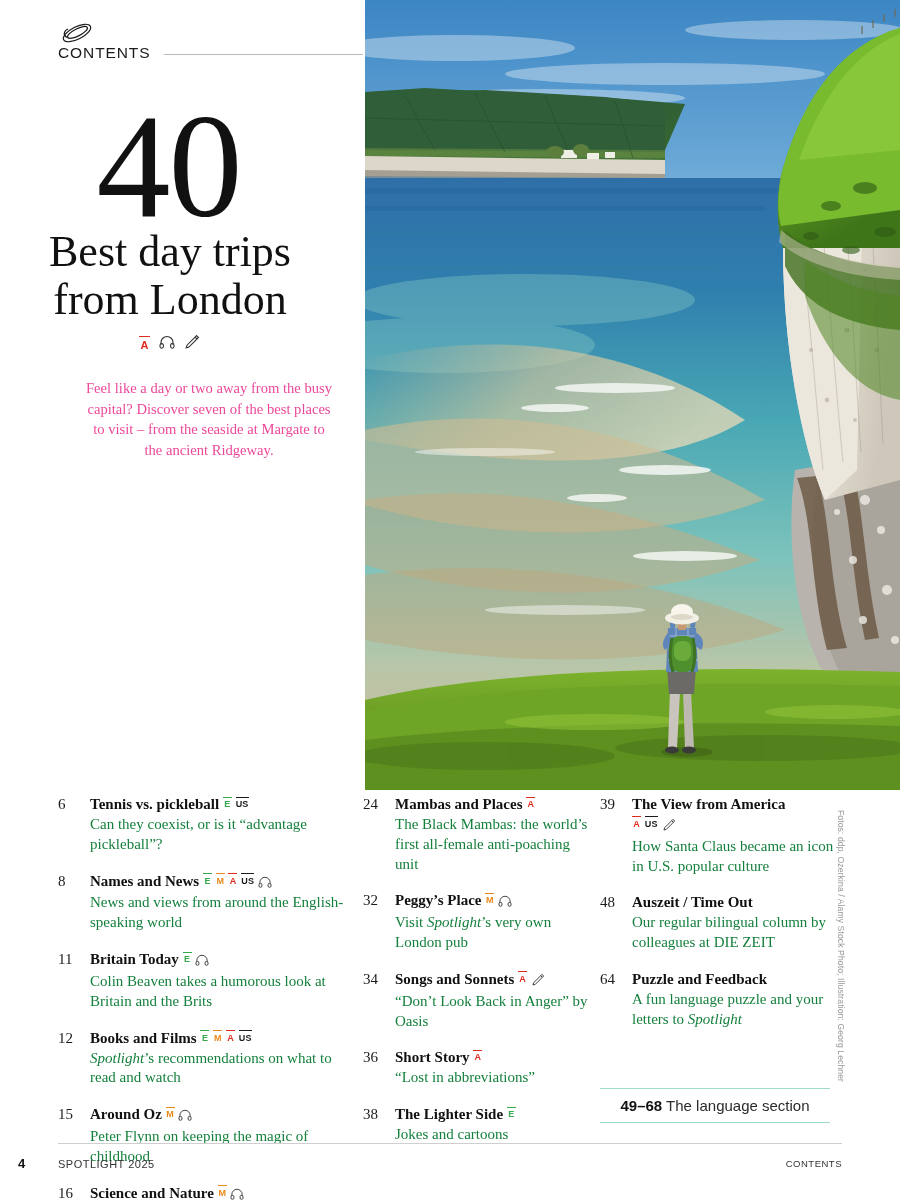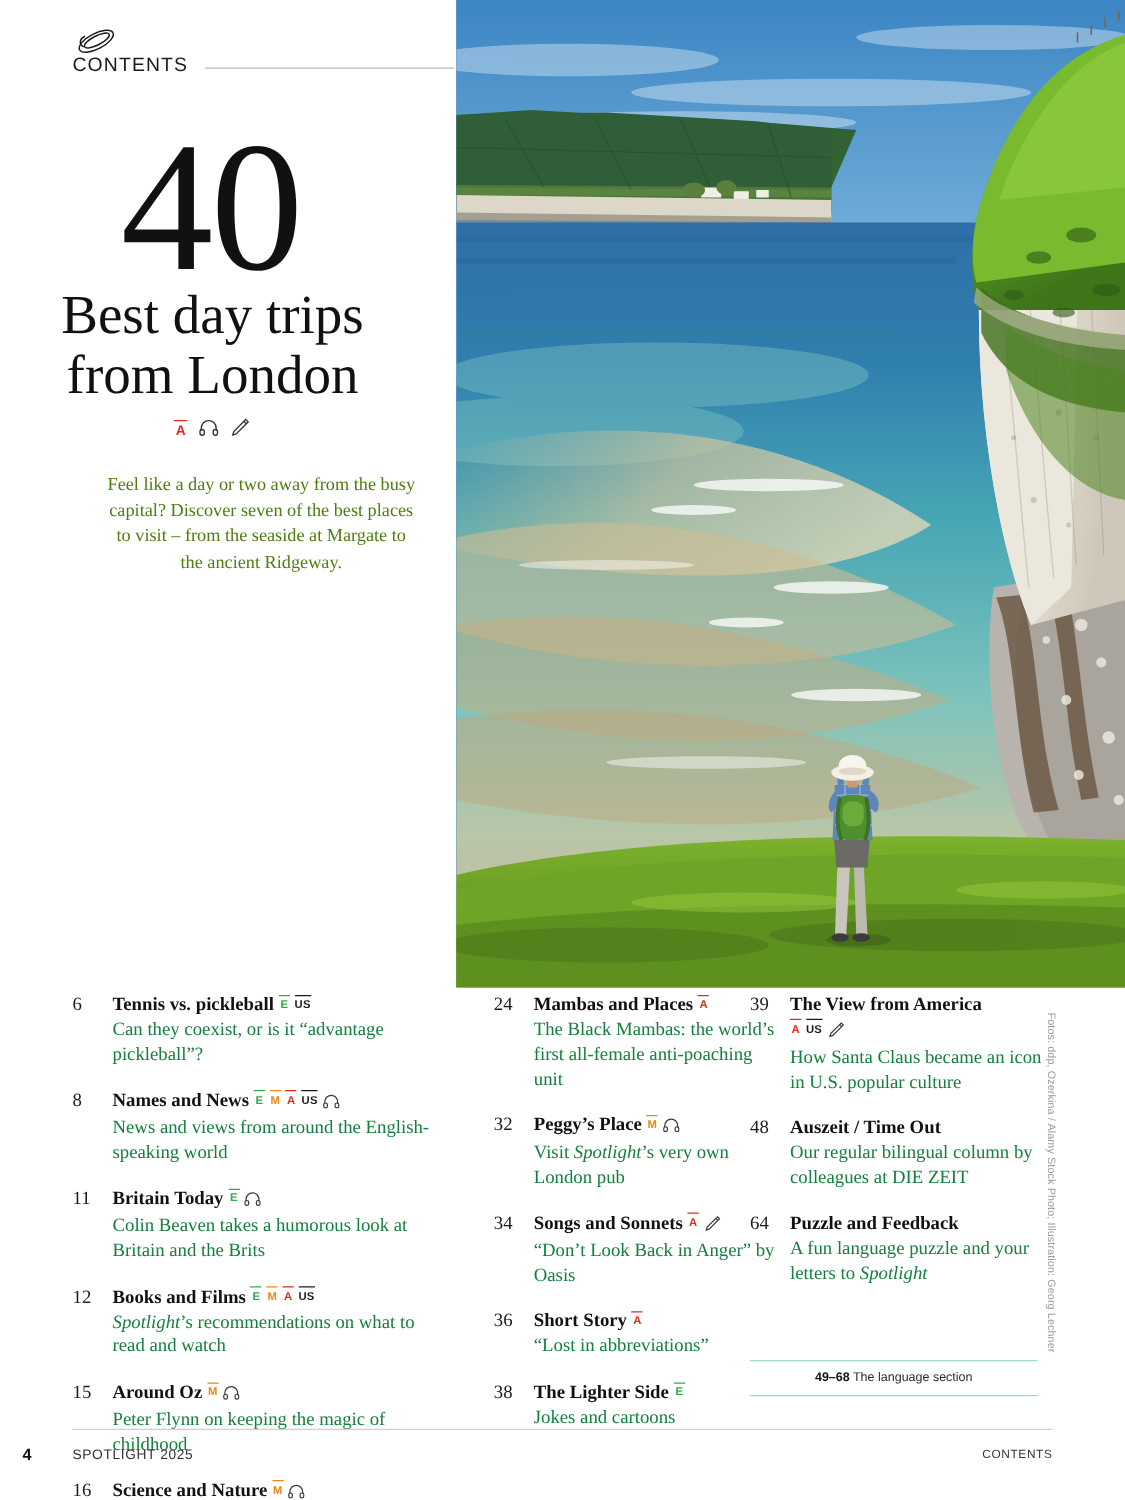--- a/index.html
+++ b/index.html
@@ -43,21 +43,21 @@
   .title-icons {
     position:absolute; left:0; top:334px; width:365px;
     display:flex; justify-content:center; align-items:center; gap:9px;
     padding-right: 26px;
   }
 
   .standfirst {
     position:absolute; left:84px; top:378px; width:250px;
     text-align:center;
     font-family: "Liberation Serif", serif;
-    font-size: 14.6px; line-height: 1.42; color:#4d7c0f;
+    font-size: 14.6px; line-height: 1.42; color:#ec4899;
   }
 
   
   .badge {
     display:inline-block;
     font-family:"Liberation Sans", sans-serif;
     font-weight:700; font-size:9px; line-height:9px;
     padding:2.5px 0 0.5px 0;
     vertical-align: 2px;
     text-align:center;
@@ -73,21 +73,21 @@
   .ico.big { vertical-align:-3px; }
 
   
   .photo { position:absolute; left:365px; top:0; width:535px; height:790px; overflow:hidden; background:#3a7fb5; }
   .photo svg { display:block; width:535px; height:790px; }
 
   
   .cols { position:absolute; left:0; top:795px; width:900px; height:355px; }
   .col { position:absolute; top:0; }
   .col1 { left:58px; width:290px; }
-  .col2 { left:363px; width:230px;margin-left:32px; }
+  .col2 { left:363px; width:230px; }
   .col3 { left:600px; width:245px; }
 
   .entry { display:flex; margin-bottom:17px; }
   .entry .pg {
     width:32px; flex:0 0 32px;
     font-family:"Liberation Serif", serif;
     font-size:15px; color:#1b1b1b; line-height:1.33;
     padding-top:0px;
   }
   .entry .body { flex:1; }
@@ -100,21 +100,21 @@
     font-size:15px; color:#15803d; line-height:1.32; margin-top:0px;
   }
   .desc i, .ttl i { font-style:italic; }
 
   
   .langbox {
     position:absolute; left:600px; top:1088px; width:230px;
     border-top:1.6px solid #9fd9cc; border-bottom:1.6px solid #9fd9cc;
     padding:8px 0 8px 0; text-align:center;
     font-family:"Liberation Sans", sans-serif;
-    font-size:10px; color:#2b2b2b;
+    font-size:15px; color:#2b2b2b;
   }
   .langbox b { font-weight:700; color:#111; }
 
   
   .credit {
     position:absolute; left:846px; top:810px;
     width:330px; height:18px;
     transform: rotate(90deg);
     transform-origin: 0 0;
     font-family:"Liberation Sans", sans-serif;

